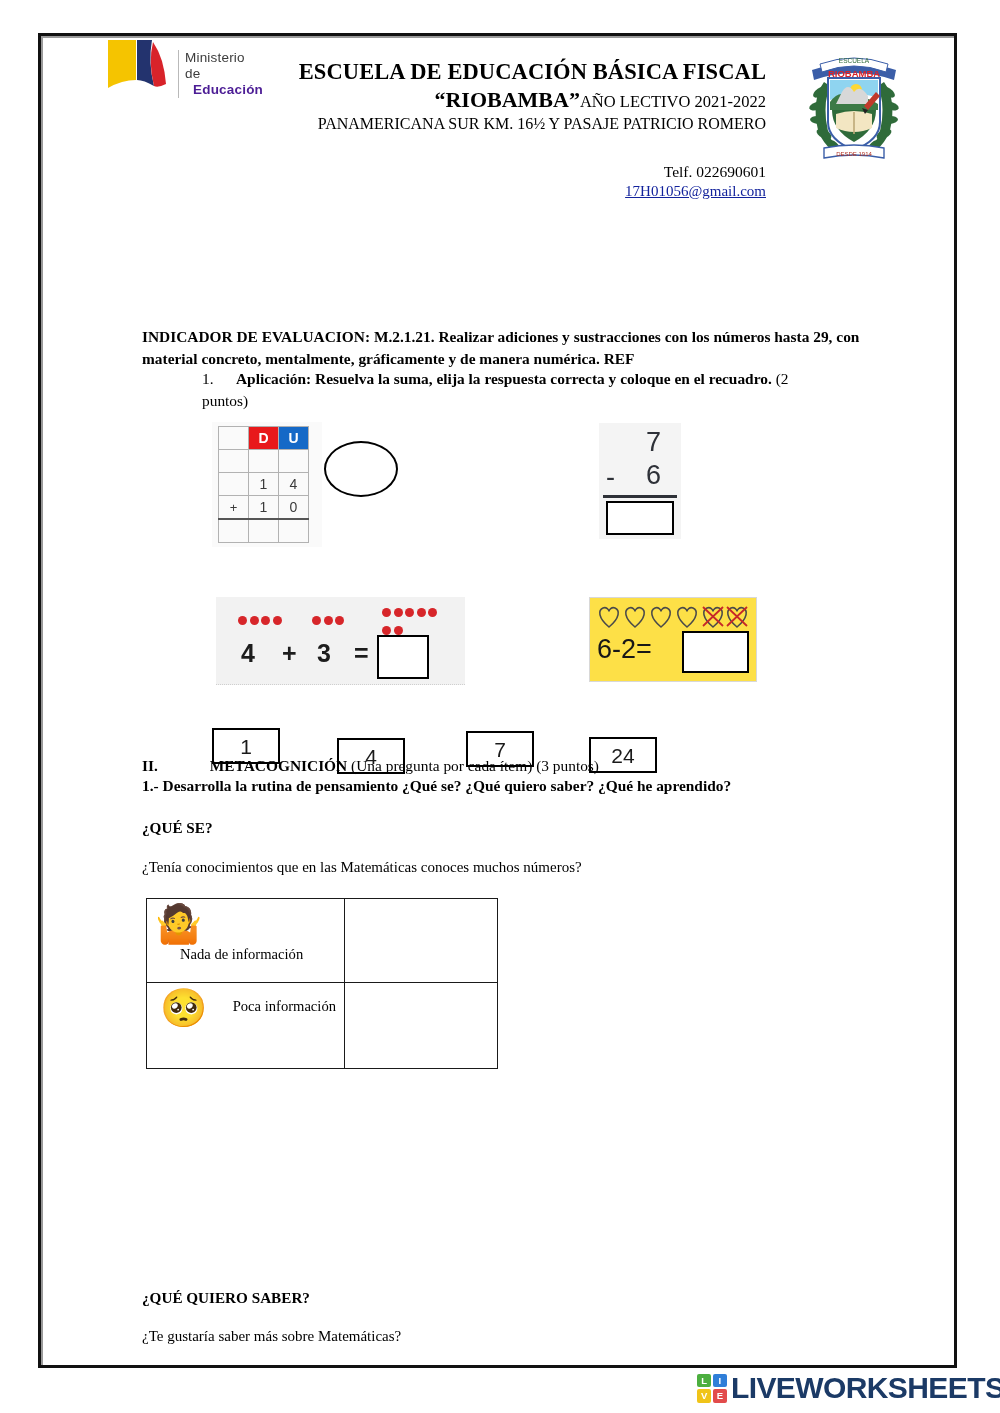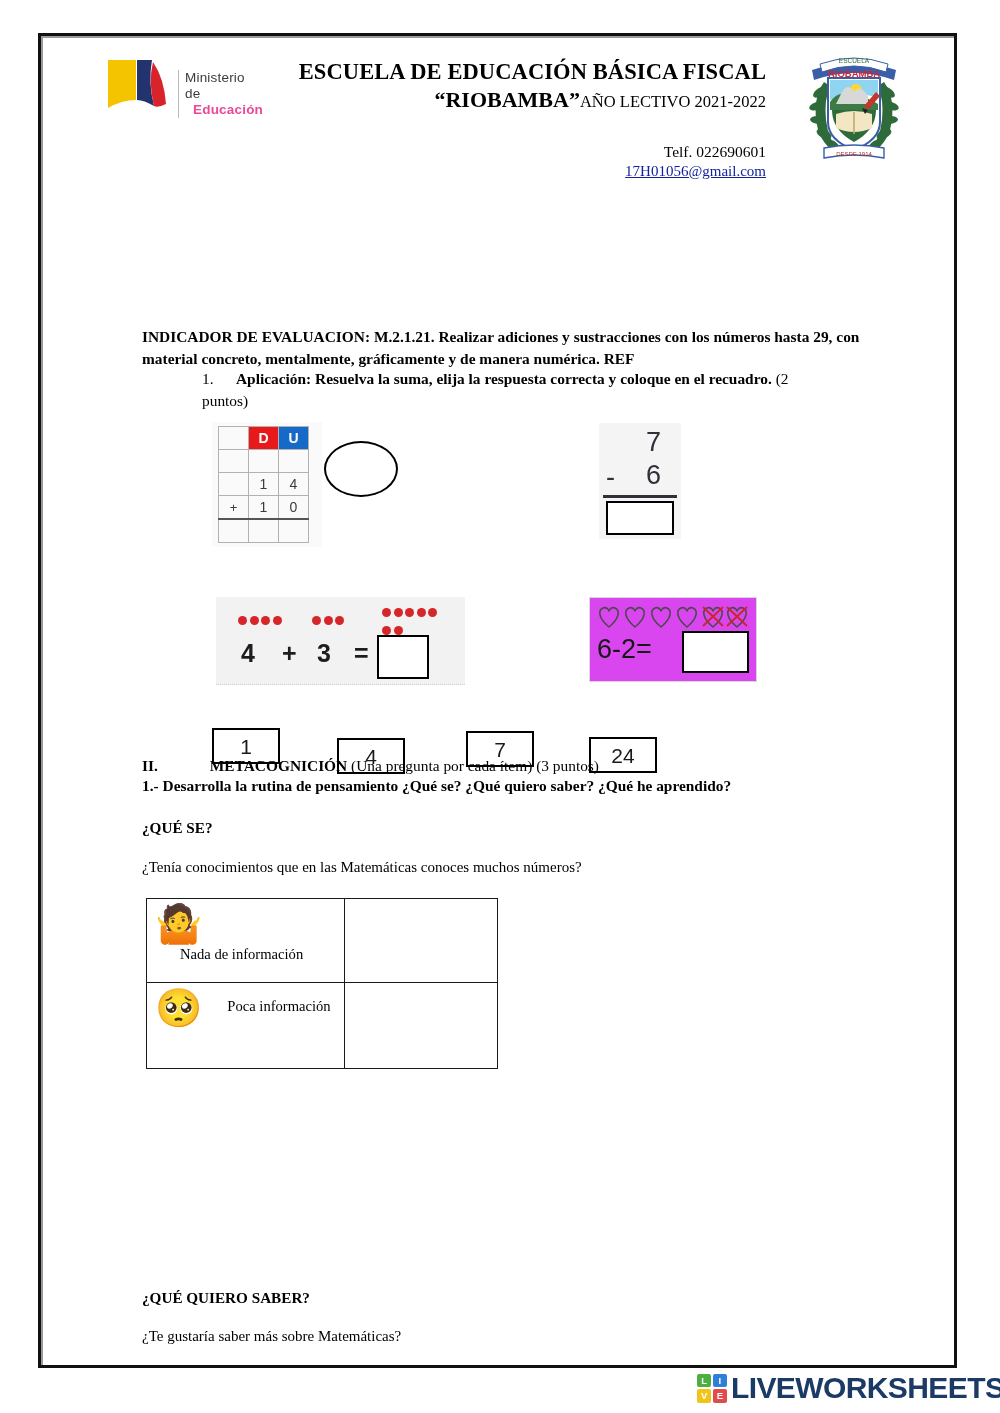--- a/index.html
+++ b/index.html
@@ -31,21 +31,21 @@
 
   
   .header {
     position: relative;
     height: 140px;
   }
 
   .ministerio-logo {
     position: absolute;
     left: 65px;
-    top: 20px;
+    top: 0;
     width: 170px;
     height: 70px;
   }
   .ministerio-mark {
     position: absolute;
     left: 0;
     top: 0;
     width: 66px;
     height: 62px;
   }
@@ -62,21 +62,21 @@
     font-size: 13.5px;
     color: #3c3c3c;
     letter-spacing: .2px;
   }
   .ministerio-text .l2 {
     font-size: 13.5px;
     color: #3c3c3c;
     letter-spacing: .2px;
   }
   .ministerio-text .l2 b {
-    color: #ec4899;
+    color: #4c1d95;
     font-weight: bold;
     margin-left: 8px;
   }
 
   .school-title {
     position: absolute;
     left: 205px;
     top: 22px;
     width: 520px;
     text-align: right;
@@ -261,21 +261,21 @@
     background: #ffffff;
   }
 
   
   .hearts-ex {
     position: absolute;
     left: 548px;
     top: 421px;
     width: 166px;
     height: 83px;
-    background: #d946ef;
+    background: #fde047;
     border: 1px solid #d8d8d8;
   }
   .hearts-row {
     position: absolute;
     left: 6px;
     top: 6px;
     width: 158px;
     height: 26px;
   }
   .heart-svg { position: absolute; top: 0; }
@@ -370,21 +370,21 @@
     line-height: 1.55;
   }
   .emoji-cell .glyph {
     font-size: 38px;
     line-height: 1;
     display: inline-block;
     vertical-align: middle;
   }
   .emoji-cell .lbl { display: inline; margin-left: 25px; }
   .r1 { height: 84px; }
-  .r2 { height: 86px; }
+  .r2 { height: 86px; text-align: right; }
   .r3 { height: 131px; }
 
   .emoji-inline { display: inline-block; vertical-align: middle; }
 
   
   .que-saber {
     position: absolute;
     left: 101px;
     top: 1113px;
     font-size: 15.2px;
@@ -448,20 +448,21 @@
       </svg>
       <div class="ministerio-text">
         <div class="l1">Ministerio</div>
         <div class="l2"><span>de </span><b>Educación</b></div>
       </div>
     </div>
 
     <div class="school-title">
       <div class="line1">ESCUELA DE EDUCACIÓN BÁSICA FISCAL</div>
       <div class="line2"><span class="quoted">“RIOBAMBA”</span><span class="year">AÑO LECTIVO 2021-2022</span></div>
+      <div class="line3">PANAMERICANA SUR KM. 16½ Y PASAJE PATRICIO ROMERO</div>
       <div class="line4">Telf. 022690601</div>
       <div class="line5"><span class="mail">17H01056@gmail.com</span></div>
     </div>
 
     <svg class="crest" viewBox="0 0 112 118">
 
       <g fill="#2f6b3a">
         <path d="M26 34 Q13 52 20 82 Q26 100 44 108 Q30 92 28 72 Q26 52 32 38 Z"></path>
         <path d="M86 34 Q99 52 92 82 Q86 100 68 108 Q82 92 84 72 Q86 52 80 38 Z"></path>
         <ellipse cx="22" cy="44" rx="8" ry="4" transform="rotate(-35 22 44)"></ellipse>

